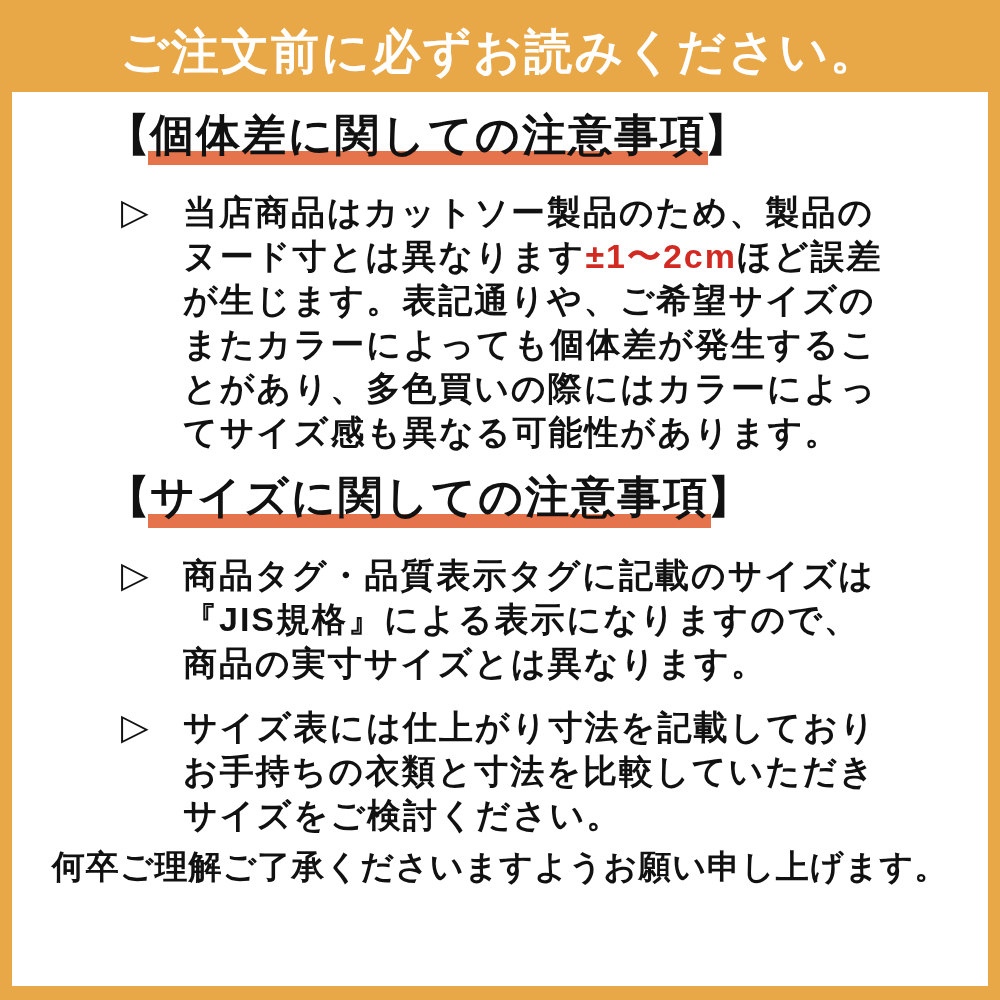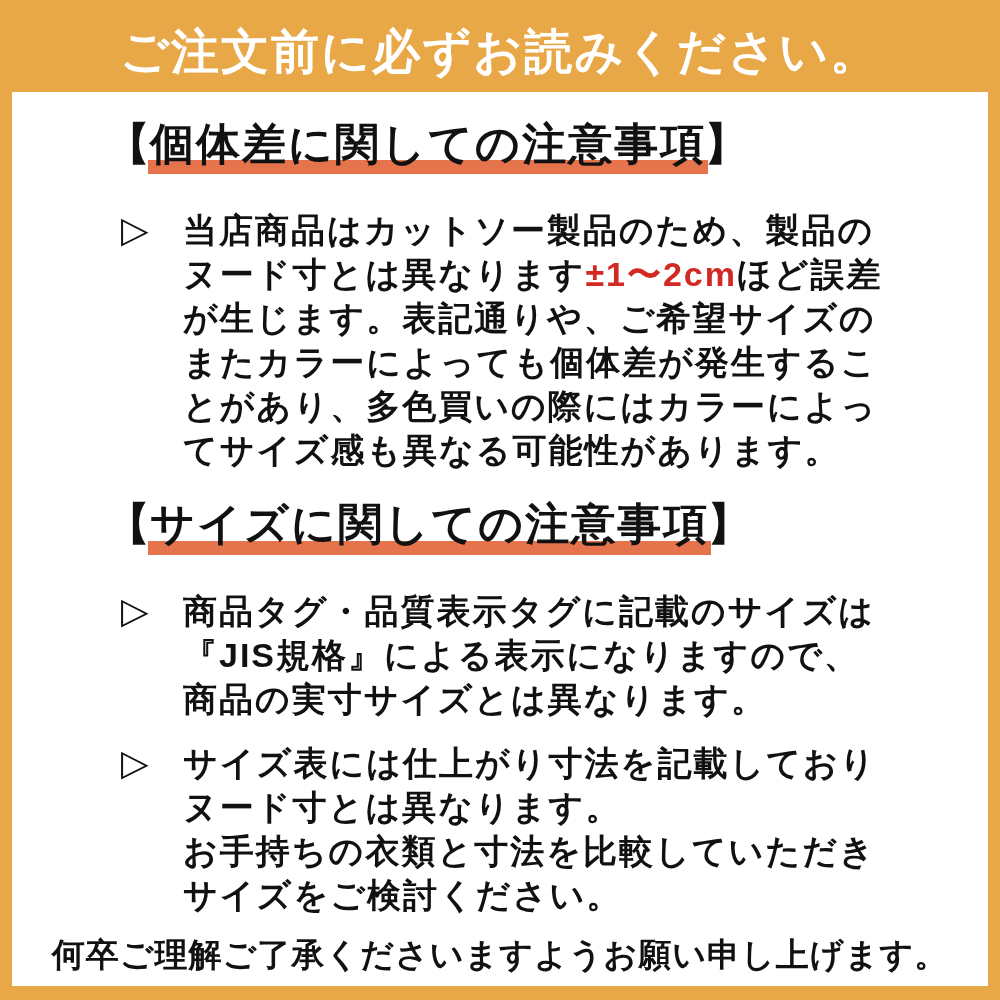--- a/index.html
+++ b/index.html
@@ -41,21 +41,21 @@
     color: #111111;
     letter-spacing: 2px;
     line-height: 1.2;
     white-space: nowrap;
   }
   .heading .bracket { position: relative; z-index: 1; }
   .heading .hl {
     display: inline-block;
     line-height: 1.1;
     padding: 0 2px 6px 2px;
-    margin: 12px -4px;
+    margin: 3px -4px;
     background-image: linear-gradient(to top, #E5744C 14px, transparent 14px);
   }
   .bullet-row {
     display: flex;
     align-items: flex-start;
     padding-left: 109px;
   }
   .bullet-row.first-gap  { margin-top: 22px; }
   .bullet-row.mid-gap    { margin-top: 22px; }
   .bullet-row.small-gap  { margin-top: 20px; }
@@ -69,21 +69,21 @@
   .body-lines {
     font-size: 34px;
     font-weight: 600;
     color: #111111;
     letter-spacing: 2px;
     line-height: 44px;
     white-space: nowrap;
   }
   .red { color: #D22A22; }
   .footer-note {
-    margin-top: 16px;
+    margin-top: 8px;
     text-align: center;
     font-size: 33px;
     font-weight: bold;
     letter-spacing: 1px;
     color: #111111;
     white-space: nowrap;
   }
 </style>
 </head>
 <body>
@@ -118,21 +118,20 @@
         <div>商品タグ・品質表示タグに記載のサイズは</div>
         <div>『JIS規格』による表示になりますので、</div>
         <div>商品の実寸サイズとは異なります。</div>
       </div>
     </div>
 
     <div class="bullet-row small-gap">
       <div class="tri">▷</div>
       <div class="body-lines">
         <div>サイズ表には仕上がり寸法を記載しており</div>
-        <div>ヌード寸とは異なります。</div>
         <div>お手持ちの衣類と寸法を比較していただき</div>
         <div>サイズをご検討ください。</div>
       </div>
     </div>
 
     <div class="footer-note">何卒ご理解ご了承くださいますようお願い申し上げます。</div>
 
   </div>
 </div>
 

